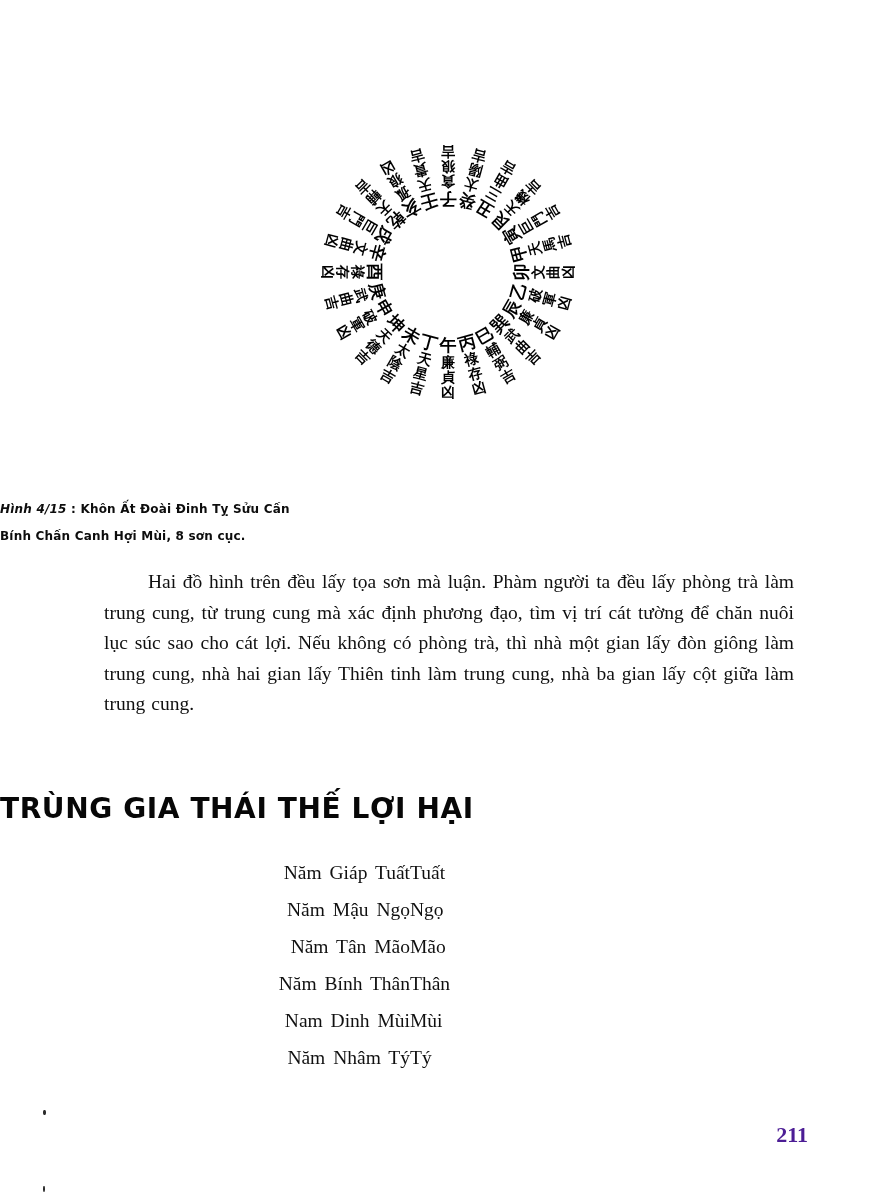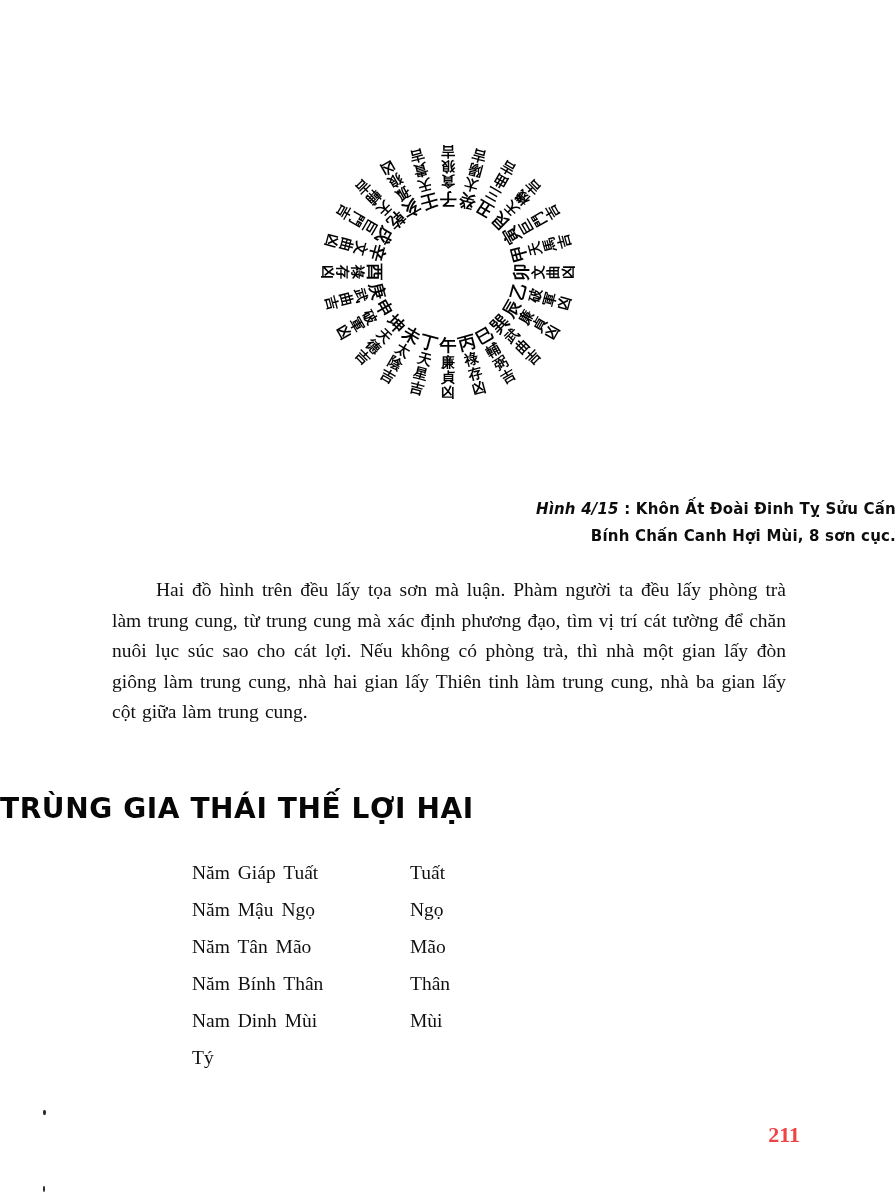--- a/index.html
+++ b/index.html
@@ -70,45 +70,45 @@
     text-rendering: geometricPrecision;
   }
   .glyph.sm { font-size: 14px; line-height: 15px; }
 
   
   .caption {
     position: absolute;
     left: 0;
     top: 496px;
     width: 896px;
-    text-align: right;
+    text-align: left;
     font-family: "DejaVu Sans", "Liberation Sans", sans-serif;
     font-weight: 700;
-    font-size: 15px;
+    font-size: 12px;
     line-height: 27px;
     color: #0d0d0d;
     letter-spacing: 0.2px;
   }
   .caption .ital { font-style: italic; }
 
   
   .body-text {
     position: absolute;
     left: 104px;
     top: 567px;
     width: 690px;
     font-family: "Liberation Serif", "DejaVu Serif", serif;
     font-size: 19.5px;
     line-height: 30.5px;
     color: #101010;
     text-align: justify;
     text-justify: inter-word;
     word-spacing: 1.2px;
   }
-  .body-text p { margin: 8px; text-indent: 44px; }
+  .body-text p { margin: 0; text-indent: 44px; }
 
   
   .section-heading {
     position: absolute;
     left: 0;
     top: 792px;
     width: 896px;
     text-align: left;
     font-family: "DejaVu Sans", "Liberation Sans", sans-serif;
     font-weight: 700;
@@ -128,35 +128,36 @@
     display: flex;
     align-items: baseline;
     height: 37px;
     font-family: "Liberation Serif", "DejaVu Serif", serif;
     font-size: 19.5px;
     color: #101010;
   }
   .year-row .col-left {
     width: 218px;
     word-spacing: 3px;
+    text-align: right;
   }
   .year-row .col-right {
     width: 160px;
     font-family: Liberation Serif, serif;
   }
 
   
   .page-number {
     position: absolute;
-    right: 96px;
+    right: 88px;
     top: 1122px;
     font-family: "Liberation Serif", "DejaVu Serif", serif;
     font-weight: 700;
     font-size: 22px;
-    color: #ef4444;
+    color: #4c1d95;
   }
 
   
   .speck {
     position: absolute;
     background: #2b2b2b;
     border-radius: 40%;
   }
   .speck-a { left: 43px; top: 1110px; width: 3px; height: 5px; }
   .speck-b { left: 43px; top: 1186px; width: 2px; height: 6px; }
@@ -391,20 +392,21 @@
       </div>
       <div class="year-row">
         <div class="col-left">Năm Bính Thân</div>
         <div class="col-right">Thân</div>
       </div>
       <div class="year-row">
         <div class="col-left">Nam Dinh Mùi</div>
         <div class="col-right">Mùi</div>
       </div>
       <div class="year-row">
+        <div class="col-left">Năm Nhâm Tý</div>
         <div class="col-right">Tý</div>
       </div>
     </div>
 
   <div class="page-number">211</div>
 
   <div class="speck speck-a"></div>
   <div class="speck speck-b"></div>
 
 </div>

